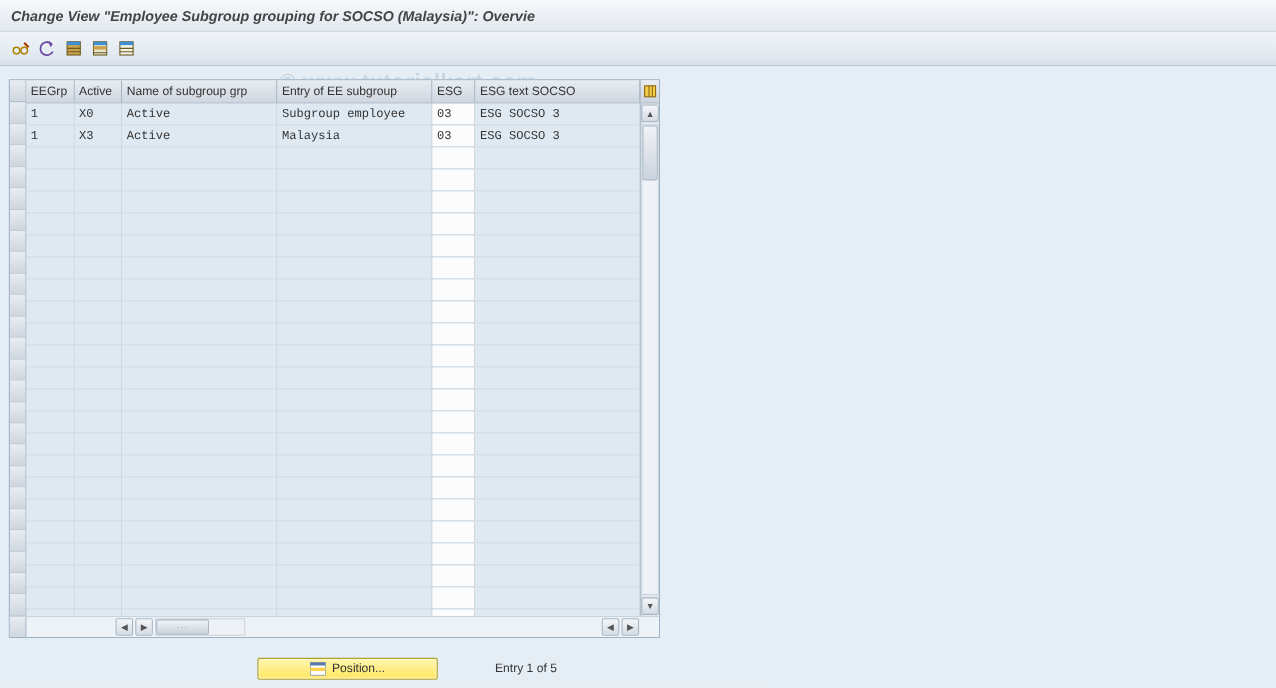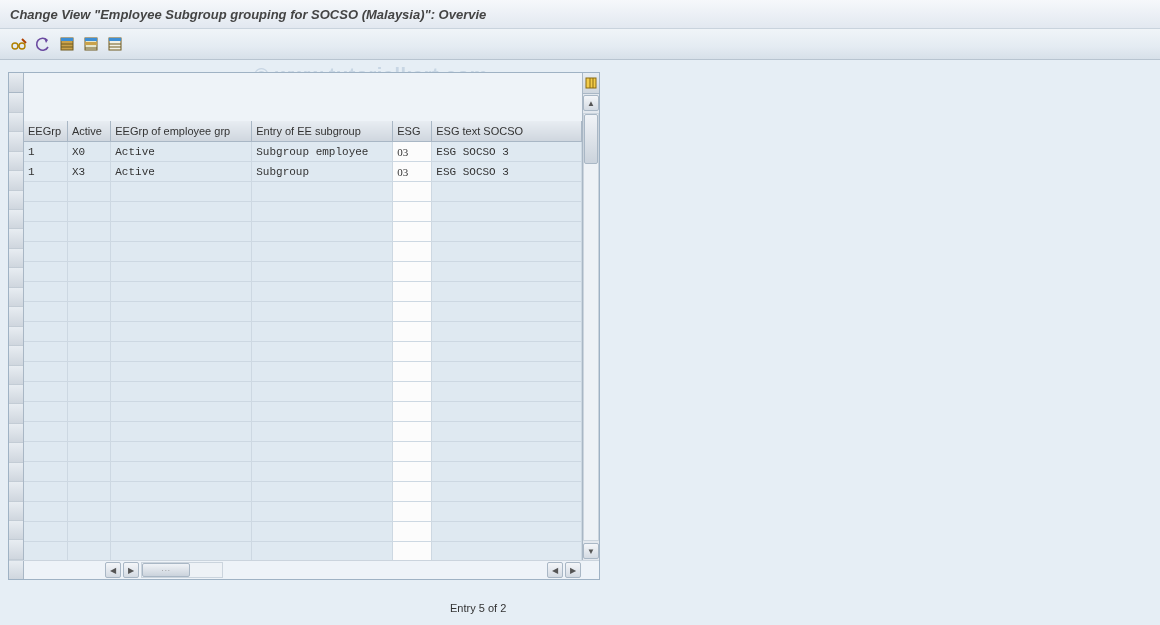--- a/index.html
+++ b/index.html
@@ -88,21 +88,20 @@
   }
   .sel-col .scell {
     height: 19px;
     border-bottom: 1px solid #c3ccd5;
     background: linear-gradient(#e8edf2, #cfd6de);
   }
   .data-wrap {
     flex: 1;
     overflow: hidden;
     position: relative;
-    margin-top: 48px;
   }
   table {
     border-collapse: collapse;
     table-layout: fixed;
     width: 100%;
   }
   th {
     height: 20px;
     background: linear-gradient(#e8edf2, #cfd6de);
     border-right: 1px solid #a9b7c5;
@@ -121,21 +120,21 @@
     padding: 0 4px;
     background: #dfe9f1;
     white-space: nowrap;
     overflow: hidden;
     font-family: "Courier New", monospace;
     font-size: 11px;
     color: #333;
   }
   td.editable {
     background: #fcfcfc;
-    font-family: Liberation Serif, serif;
+    font-family: Liberation Mono, monospace;
   }
   .vscroll {
     width: 16px;
     background: #e3e8ee;
     border-left: 1px solid #a9b7c5;
     display: flex;
     flex-direction: column;
     align-items: center;
   }
   .vscroll .arrow {
@@ -307,40 +306,40 @@
               <col style="width: 40px;">
               <col style="width: 130px;">
               <col style="width: 130px;">
               <col style="width: 36px;">
               <col style="width: 138px;">
             </colgroup>
           <thead>
               <tr id="header-row">
                 <th>EEGrp</th>
                 <th>Active</th>
-                <th>EEGrp of employee grp</th>
+                <th>Name of subgroup grp</th>
                 <th>Entry of EE subgroup</th>
                 <th>ESG</th>
                 <th>ESG text SOCSO</th>
               </tr>
             </thead>
           <tbody id="tbody">
               <tr>
                 <td>1</td>
                 <td>X0</td>
                 <td>Active</td>
                 <td>Subgroup employee</td>
                 <td class="editable">03</td>
                 <td>ESG SOCSO 3</td>
               </tr>
               <tr>
                 <td>1</td>
                 <td>X3</td>
                 <td>Active</td>
-                <td>Subgroup</td>
+                <td>Malaysia</td>
                 <td class="editable">03</td>
                 <td>ESG SOCSO 3</td>
               </tr>
               <tr>
                 <td style="background: rgb(223, 233, 241);">&nbsp;</td>
                 <td style="background: rgb(223, 233, 241);">&nbsp;</td>
                 <td style="background: rgb(223, 233, 241);">&nbsp;</td>
                 <td style="background: rgb(223, 233, 241);">&nbsp;</td>
                 <td class="editable">&nbsp;</td>
                 <td style="background: rgb(223, 233, 241);">&nbsp;</td>
@@ -544,15 +543,25 @@
       <div class="filler"></div>
       <div class="right-group">
         <div class="hs-arrow">◀</div>
         <div class="hs-arrow">▶</div>
       </div>
       <div class="corner"></div>
     </div>
   </div>
 
   <div class="bottom-bar">
-    <span class="entry-label">Entry 5 of 2</span>
+    <button class="pos-btn">
+      <span class="icon">
+        <svg width="14" height="12">
+          <rect x="0" y="0" width="14" height="12" fill="#ffffff" stroke="#5a7aa8"></rect>
+          <rect x="0" y="0" width="14" height="3" fill="#5a7aa8"></rect>
+          <rect x="0" y="5" width="14" height="3" fill="#ffd24a"></rect>
+        </svg>
+      </span>
+      <span>Position...</span>
+    </button>
+    <span class="entry-label">Entry 1 of 5</span>
   </div>
 </div>
 
 </body></html>

